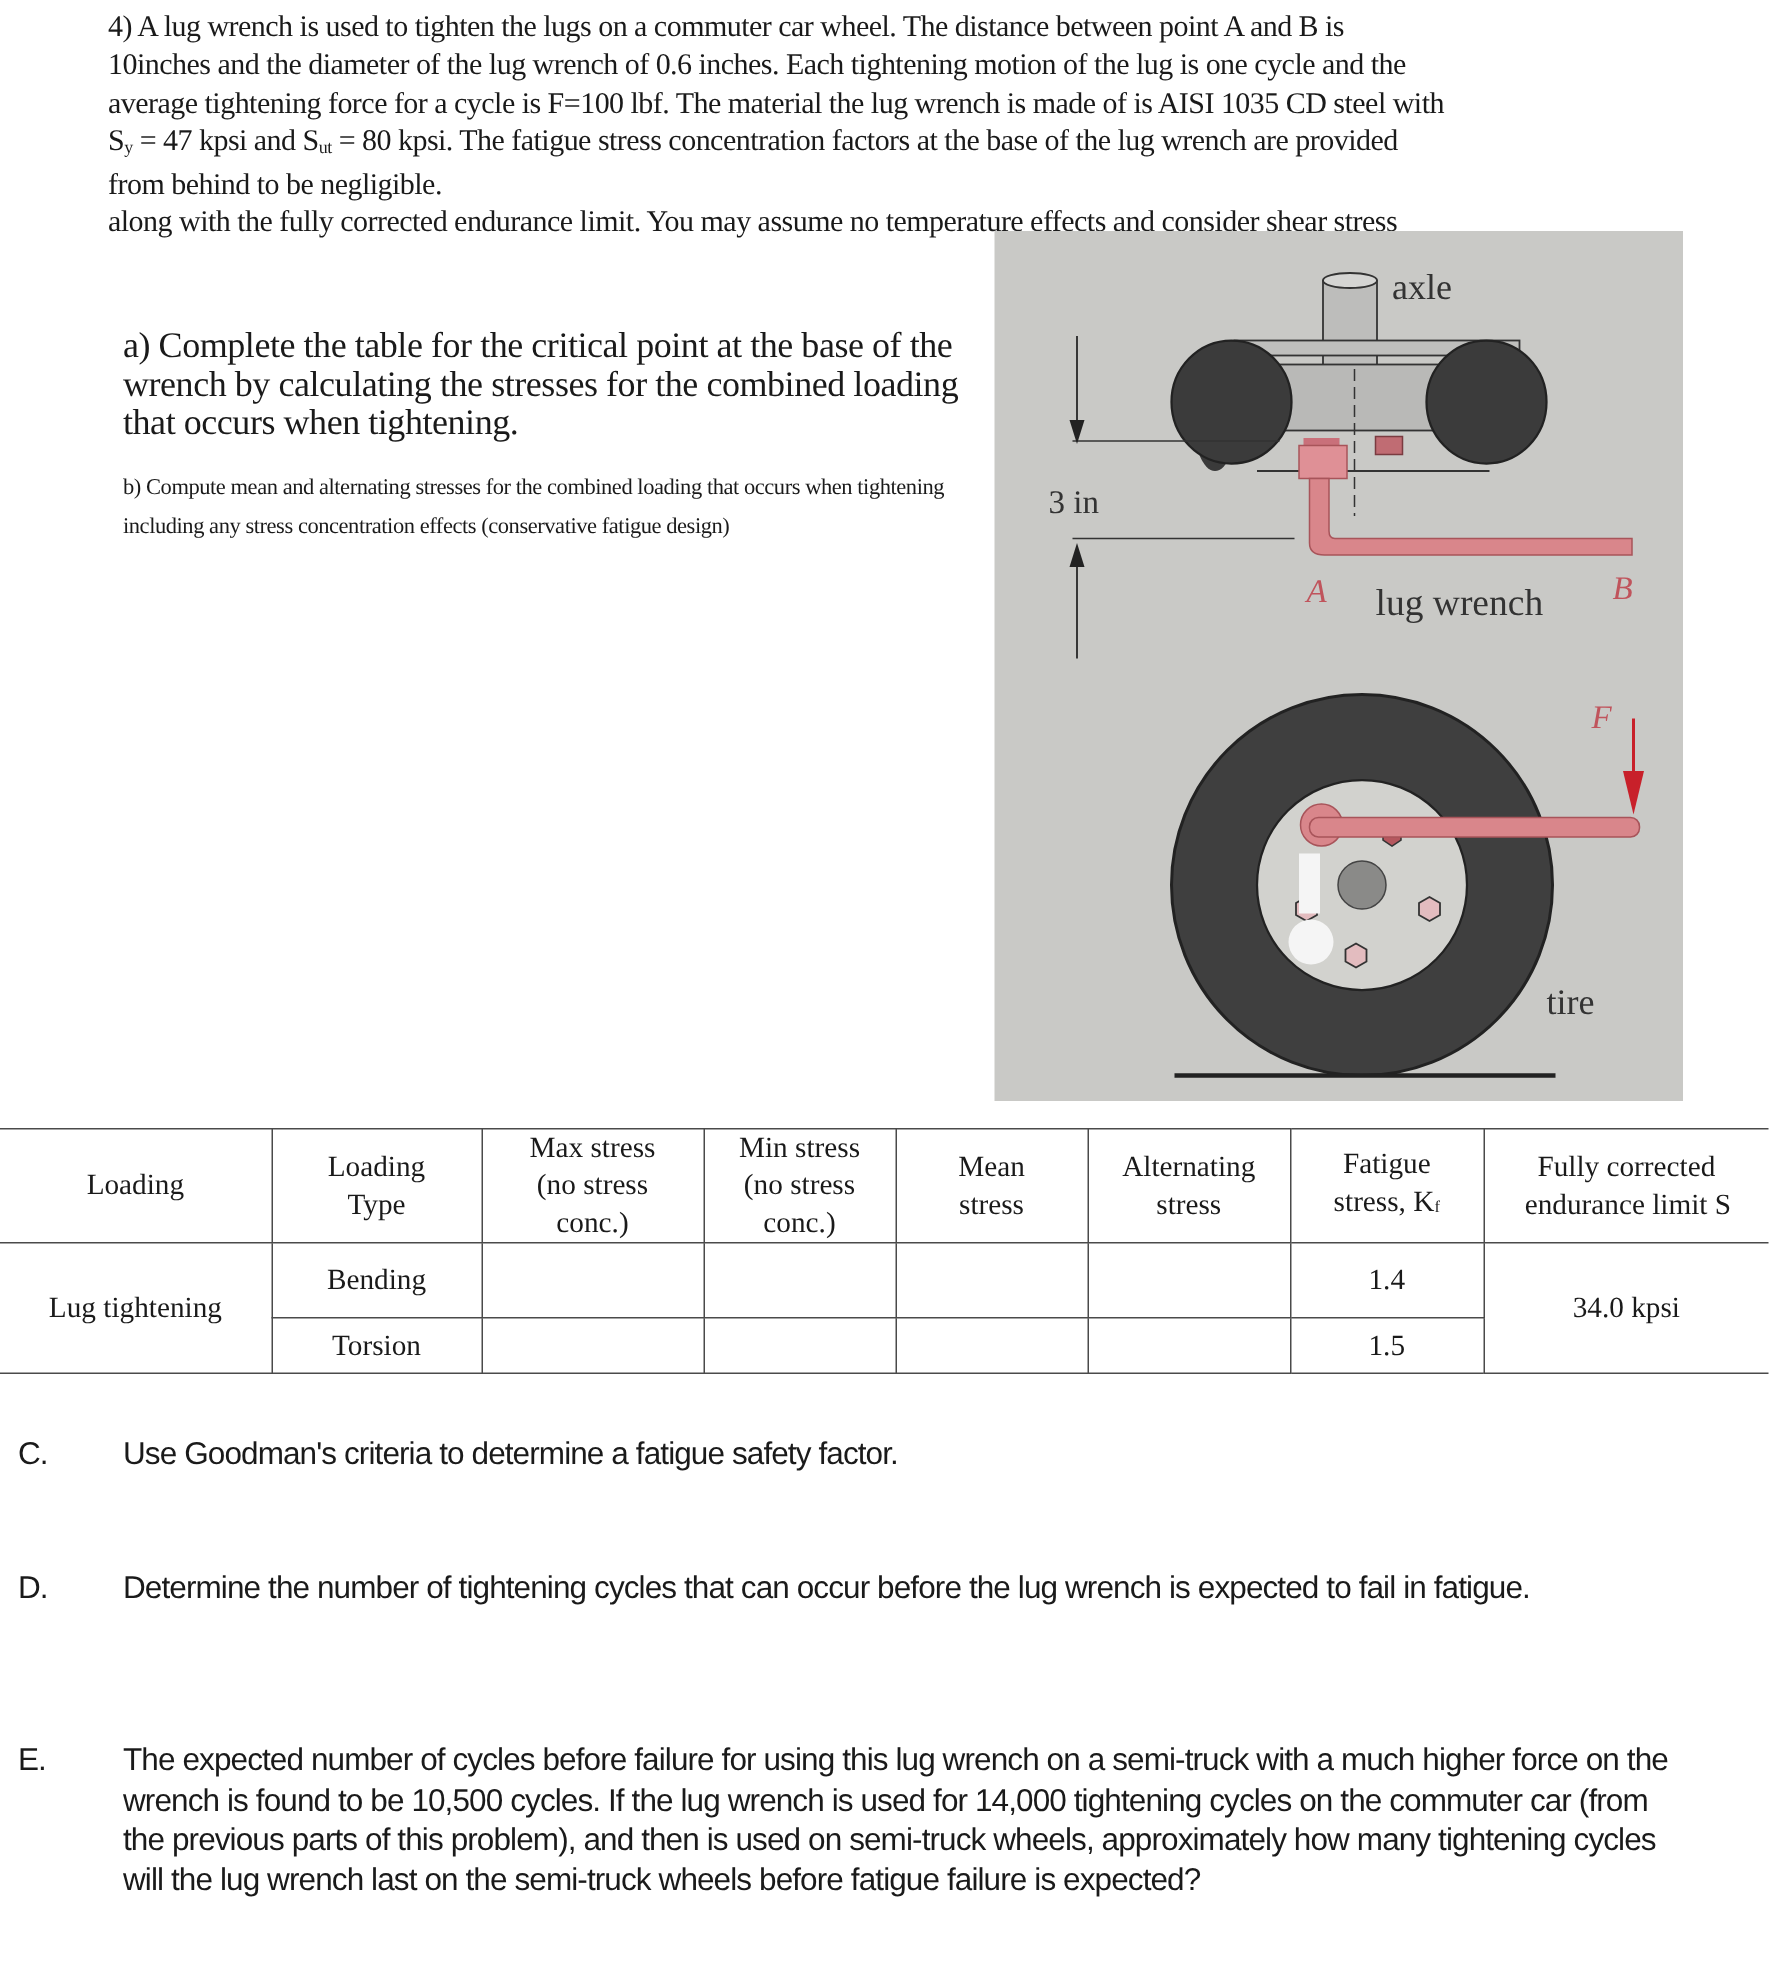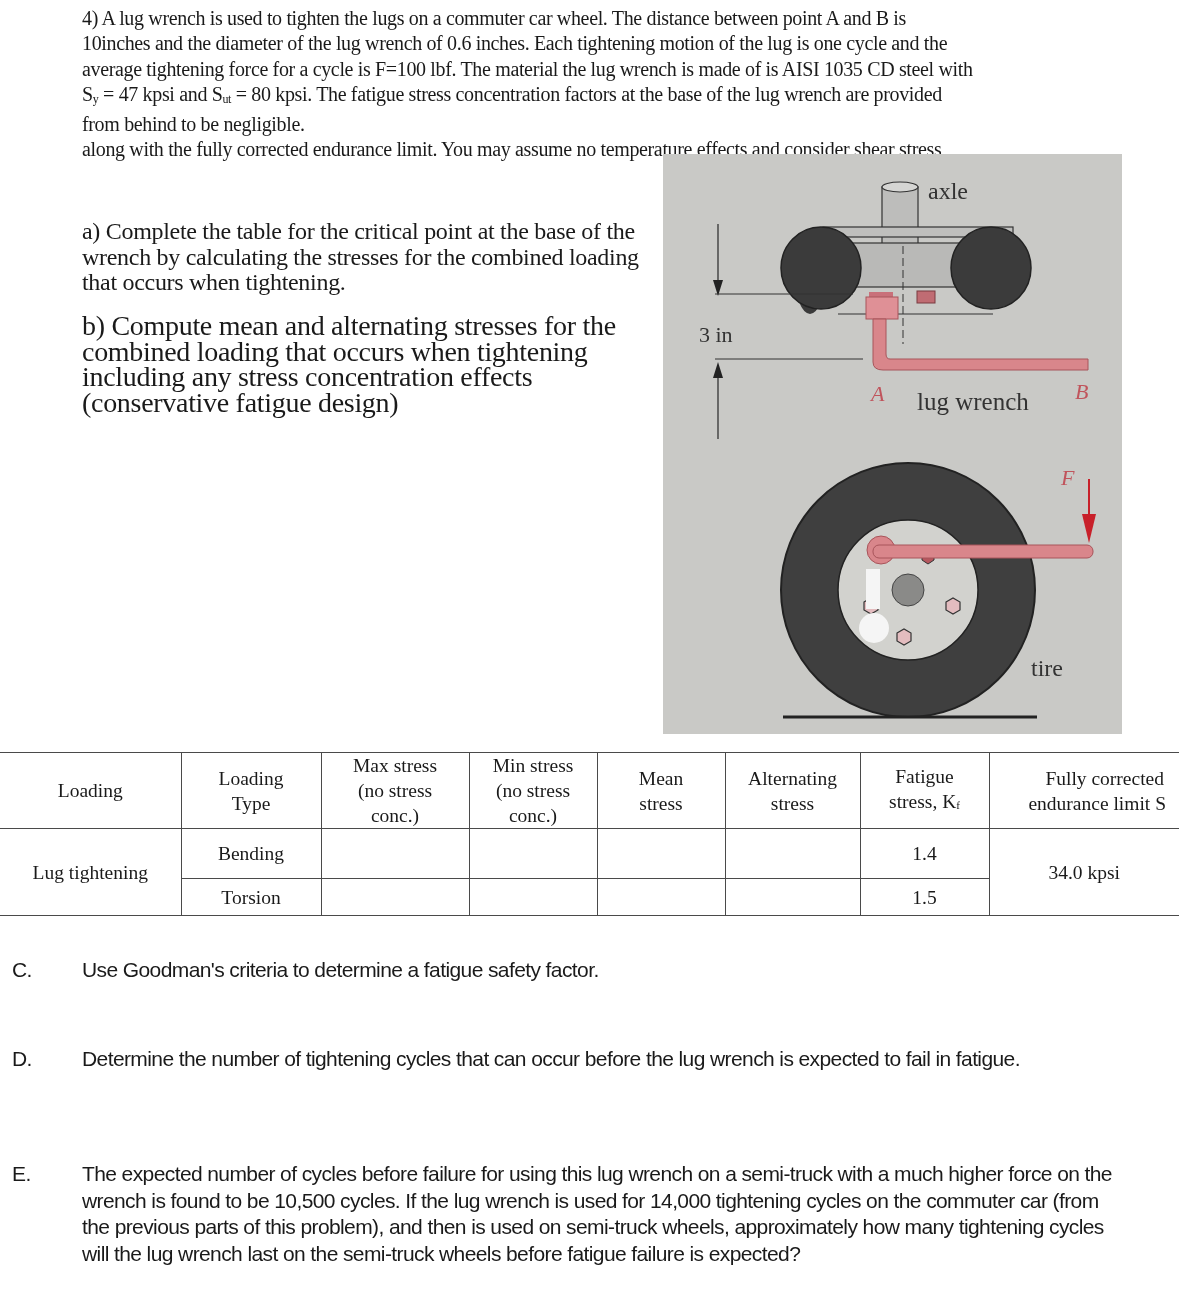--- a/index.html
+++ b/index.html
@@ -1,24 +1,24 @@
 <!DOCTYPE html>
 <html><head>
 <meta charset="utf-8">
 <style>
   html, body { margin: 0; padding: 0; background: #ffffff; }
   body { width: 1179px; height: 1309px; position: relative; overflow: hidden; color: #1a1a1a; }
   .serif { font-family: "Liberation Serif", "DejaVu Serif", serif; }
   .sans { font-family: "Liberation Sans", "DejaVu Sans", sans-serif; }
 
-  #intro { position: absolute; left: 82px; top: 6px; width: 1090px; font-size: 20px; line-height: 25.3px; letter-spacing: -0.35px; }
+  #intro { position: absolute; left: 72px; top: 6px; width: 1090px; font-size: 20px; line-height: 25.3px; letter-spacing: -0.35px; }
   #intro sub { font-size: 12px; vertical-align: -2px; }
 
   #parta { position: absolute; left: 82px; top: 219px; width: 560px; font-size: 24px; line-height: 25.5px; letter-spacing: -0.3px; }
-  #partb { position: absolute; left: 82px; top: 313px; width: 560px; font-size: 28px; line-height: 25.5px; letter-spacing: -0.3px; }
+  #partb { position: absolute; left: 82px; top: 313px; width: 560px; font-size: 15px; line-height: 25.5px; letter-spacing: -0.3px; }
 
   #figure { position: absolute; left: 663px; top: 154px; width: 459px; height: 580px; background: #c9c9c6; }
   #figure svg { position: absolute; left: 0; top: 0; }
 
   #table { position: absolute; left: 0; top: 752px; width: 1179px; border-collapse: collapse; font-size: 19.5px; table-layout: fixed; }
   #table th, #table td { border: 1.5px solid #4a4a4a; text-align: center; vertical-align: middle; font-weight: normal; padding: 0 2px; line-height: 25px; }
   #table tr.hdr th { height: 74px; }
   #table tr.r1 td { height: 49px; }
   #table tr.r2 td { height: 36px; }
   #table th:first-child, #table td:first-child { border-left: none; }
@@ -131,21 +131,21 @@
   </colgroup>
   <tbody>
       <tr class="hdr">
     <th><span>Loading</span></th>
     <th><span>Loading</span><br><span>Type</span></th>
     <th><span>Max stress</span><br><span>(no stress</span><br><span>conc.)</span></th>
     <th><span>Min stress</span><br><span>(no stress</span><br><span>conc.)</span></th>
     <th><span>Mean</span><br><span>stress</span></th>
     <th><span>Alternating</span><br><span>stress</span></th>
     <th><span>Fatigue</span><br><span>stress, K</span><sub>f</sub></th>
-    <th style="text-align:right;padding-right:13px"><span style="margin-right:2px">Fully corrected</span><br><span>endurance limit S</span></th>
+    <th style="text-align:center;padding-right:0"><span style="margin-right:2px">Fully corrected</span><br><span>endurance limit S</span></th>
   </tr>
   <tr class="r1">
     <td rowspan="2">Lug tightening</td>
     <td>Bending</td>
     <td></td>
     <td></td>
     <td></td>
     <td></td>
     <td>1.4</td>
     <td rowspan="2" class="last">34.0 kpsi</td>

